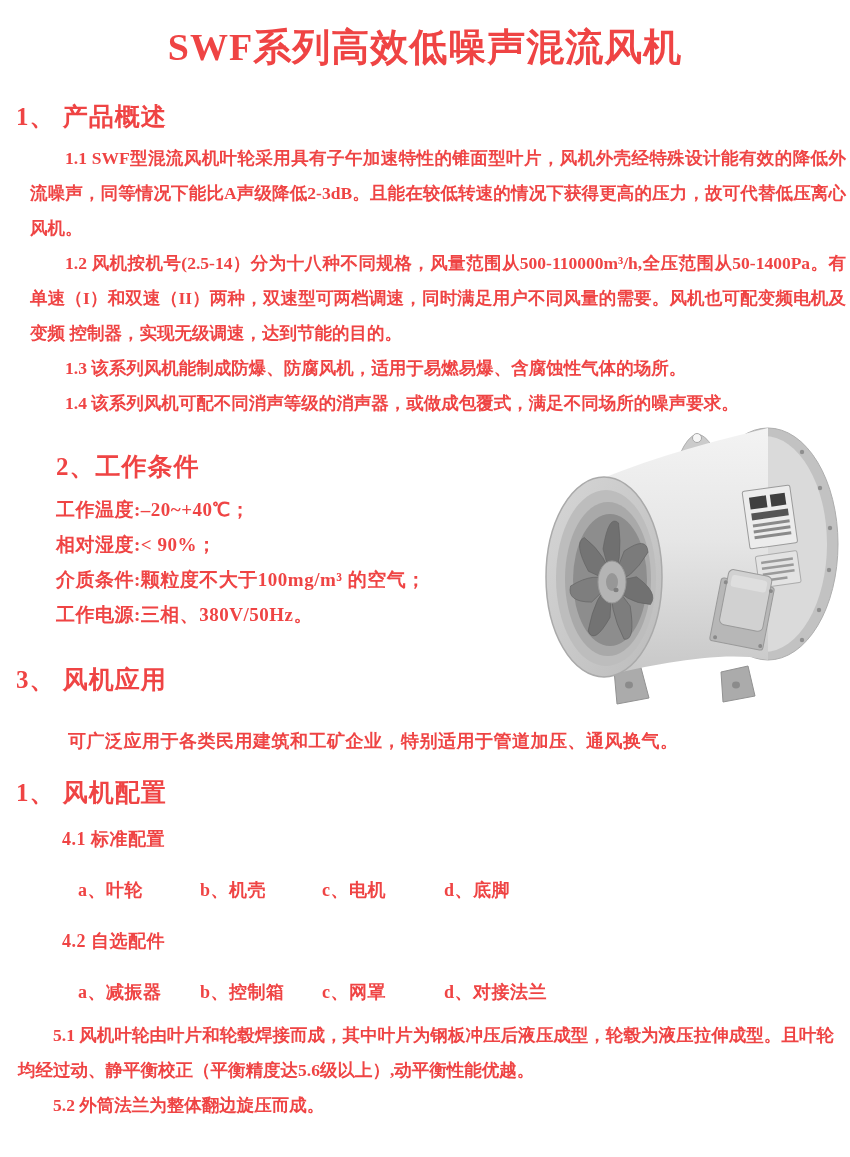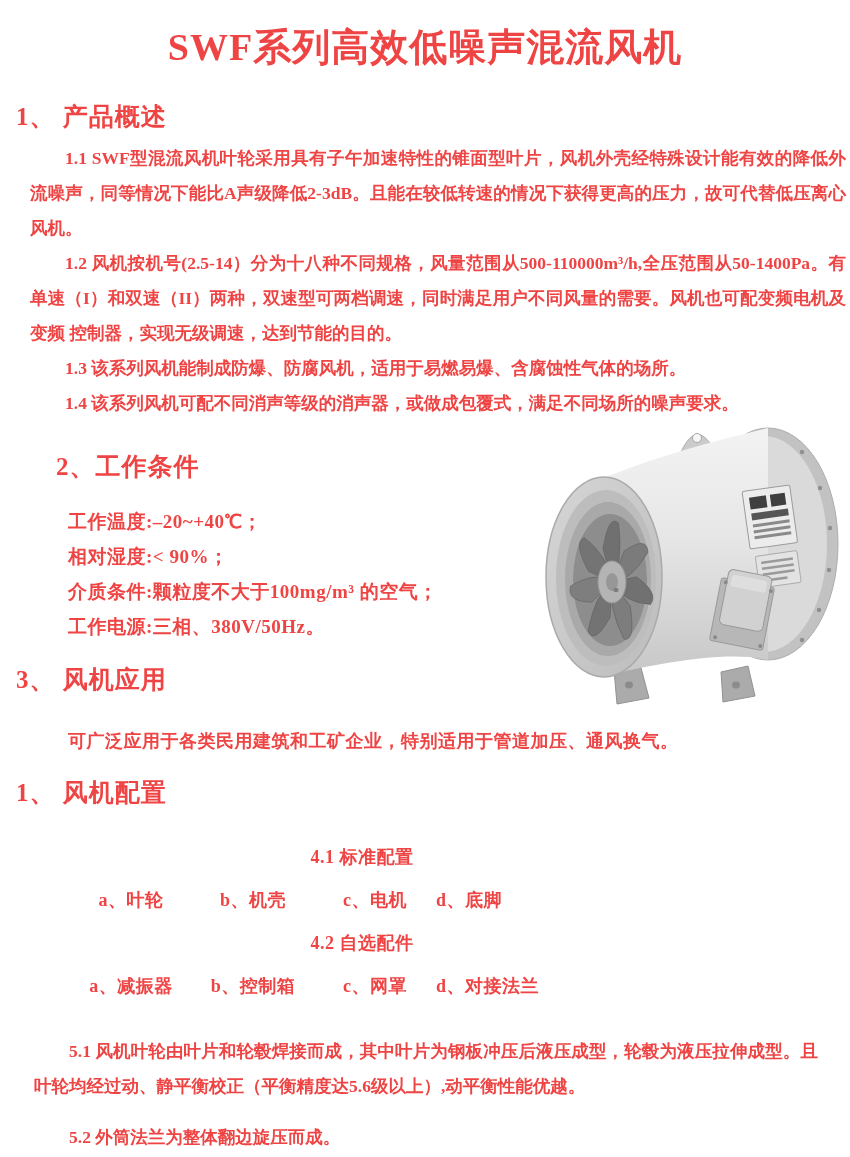--- a/index.html
+++ b/index.html
@@ -25,43 +25,43 @@
     position:absolute;top:141px;left:18px;width:816px;
     font-size:17.5px;font-weight:600;line-height:35px;
     text-align:justify;
     margin-left:12px;
   }
   .s1b p{margin:0;text-indent:2em;}
   .s2h{top:450px;margin-left:40px;}
   .s2l{
     position:absolute;top:492px;left:56px;
     font-size:19px;font-weight:600;line-height:35px;
-    list-style:none;margin:12px;padding:0;letter-spacing:0.5px;
+    list-style:none;margin:0;padding:0;letter-spacing:0.5px;
   }
   .fan{position:absolute;top:414px;left:516px;width:330px;height:292px;}
   .s3h{top:663px;}
   .s3b{
     position:absolute;top:717px;left:56px;width:760px;
     font-size:18px;font-weight:600;margin:12px;letter-spacing:0.5px;
   }
   .s4h{top:776px;}
   .s4b{
-    position:absolute;top:840px;left:62px;width:600px;
-    font-size:18px;font-weight:600;line-height:35px;letter-spacing:0.5px;text-align:center;
+    position:absolute;top:822px;left:62px;width:600px;
+    font-size:18px;font-weight:600;line-height:35px;letter-spacing:0.5px;
   }
   .cfg-sub{margin:0;}
-  .cfg-row{margin:8px;display:flex;}
+  .cfg-row{margin:16px;display:flex;}
   .cfg-row span{display:inline-block;width:122px;}
   .cfg-row span:last-child{width:auto;}
   .s5h{top:976px;}
   .s5b{
     position:absolute;top:1018px;left:18px;width:816px;
     font-size:17.5px;font-weight:600;line-height:35px;text-align:justify;
   }
-  .s5b p{margin:16px;text-indent:2em;}
+  .s5b p{margin:0;text-indent:2em;}
 </style>
 </head>
 <body>
 
 <div class="page">
 
   <div class="title">SWF系列高效低噪声混流风机</div>
 
   <div class="sec-heading s1h">1、 产品概述</div>
   <div class="s1b">

